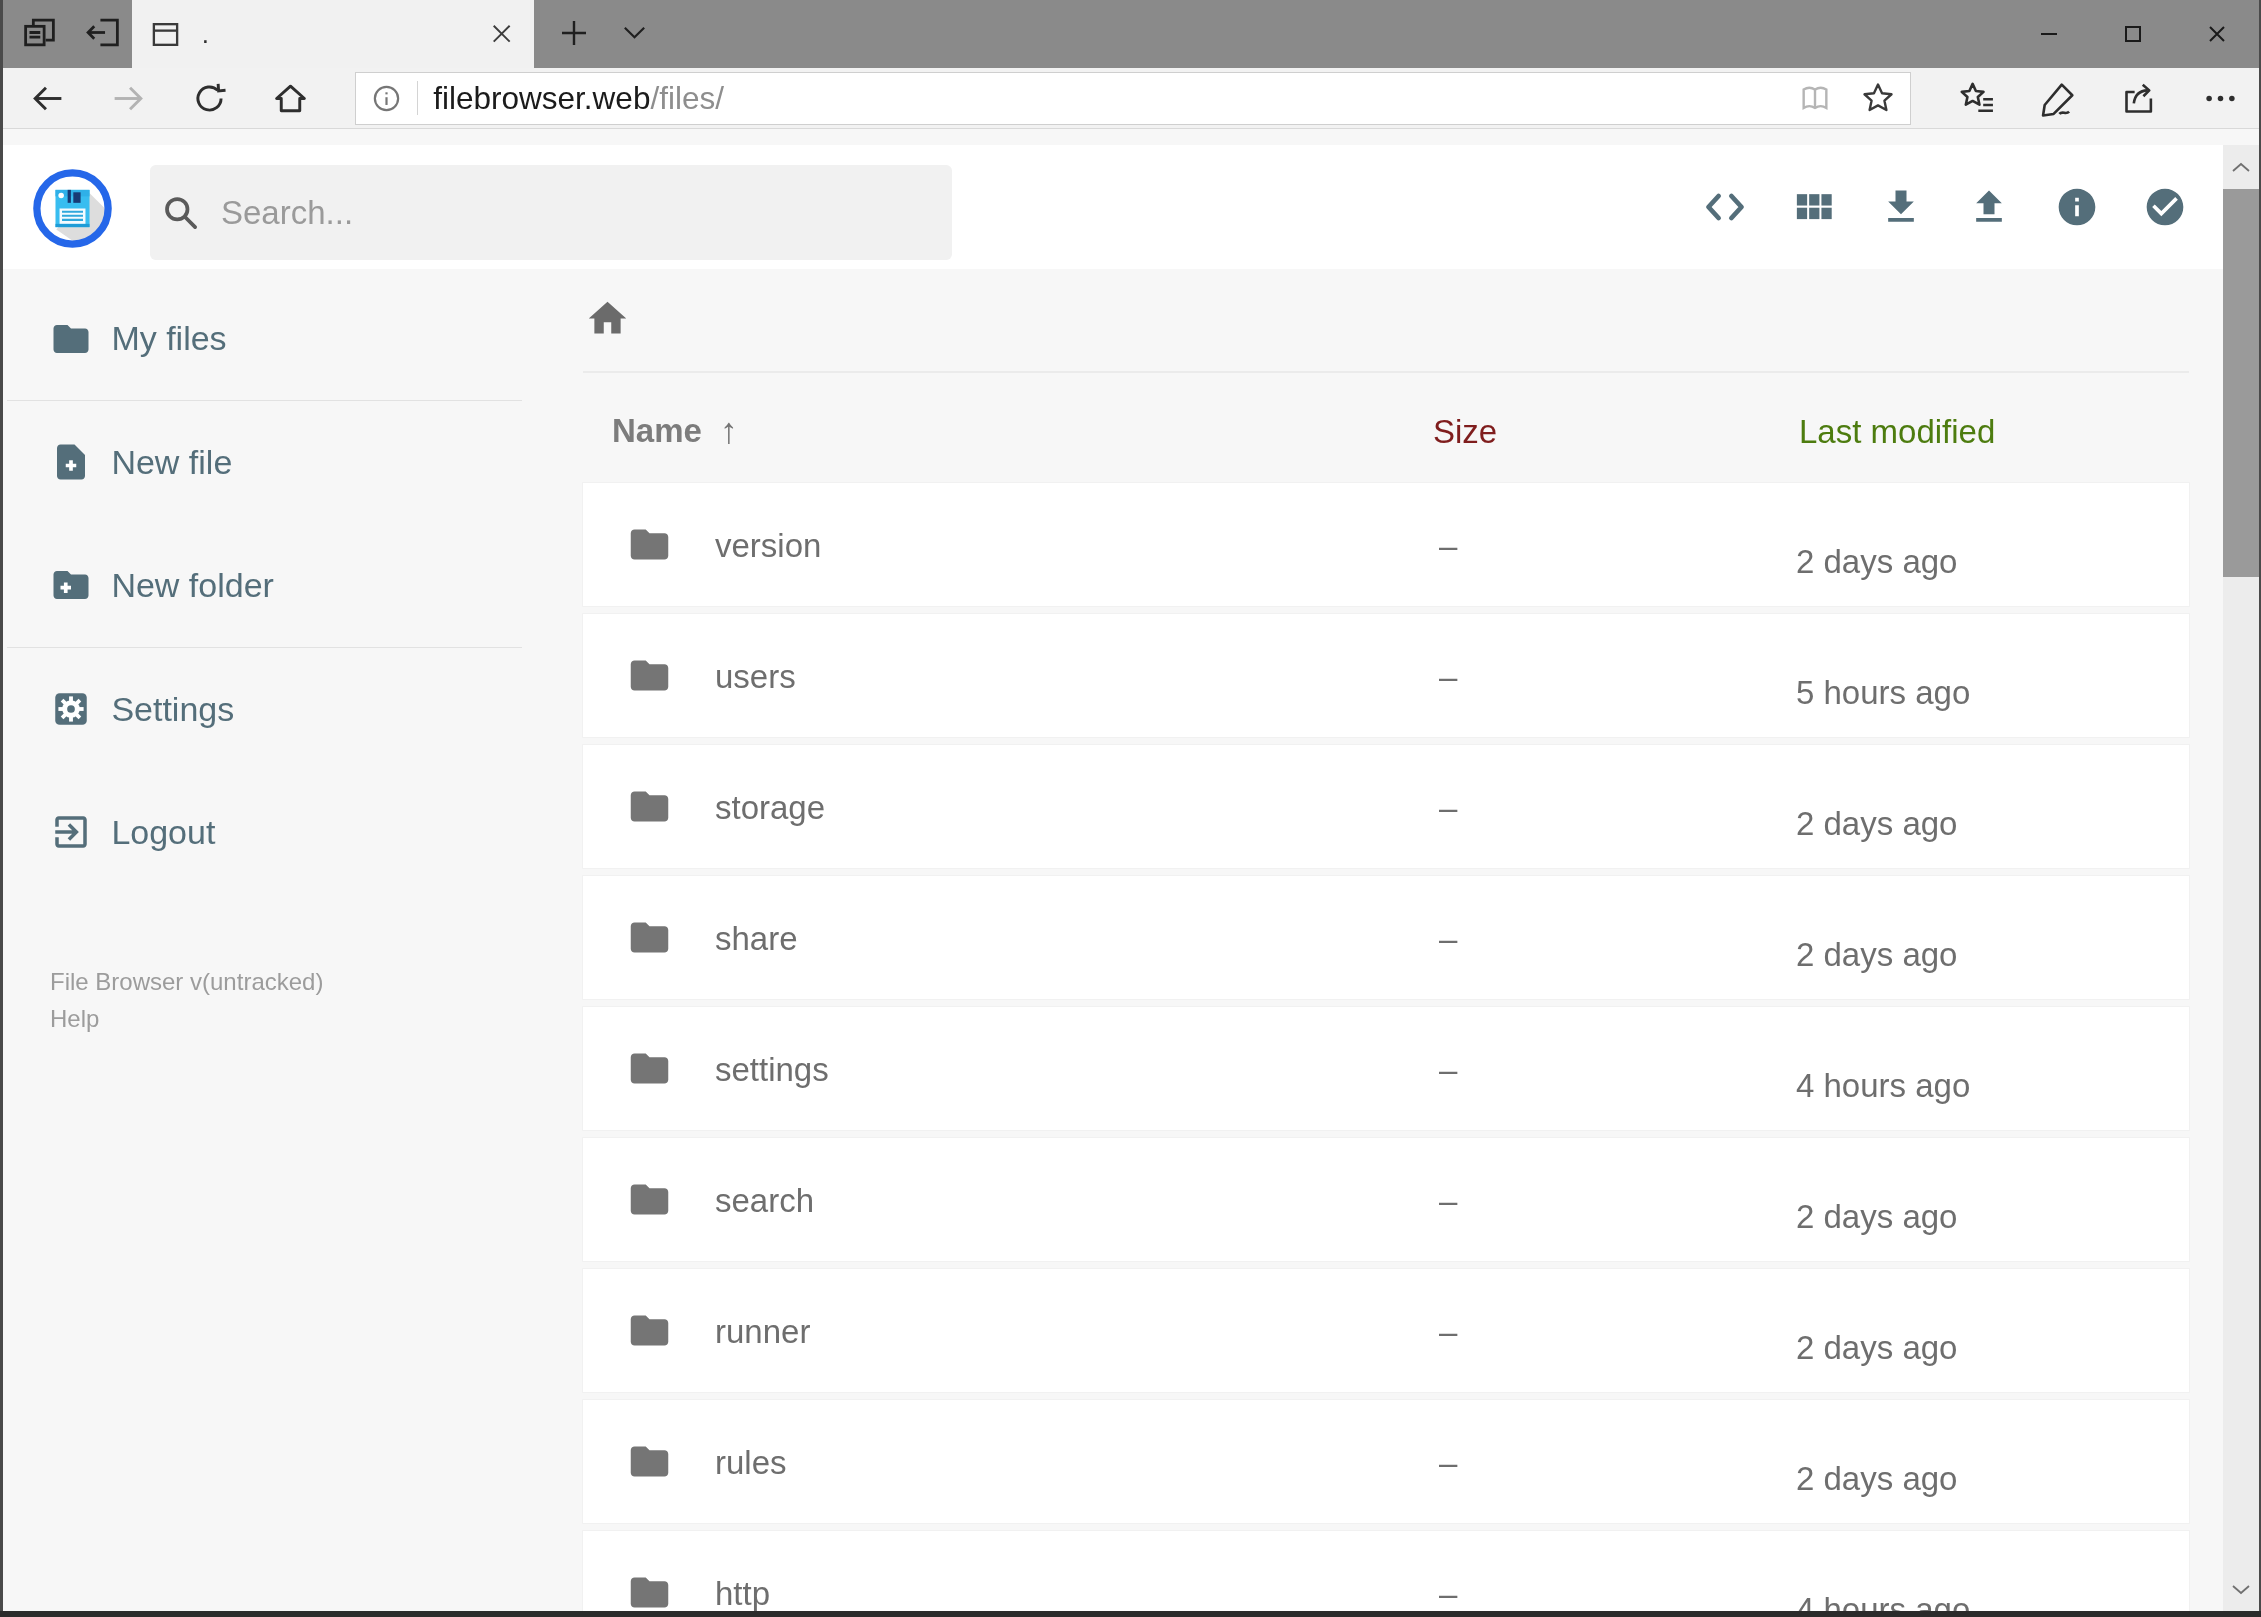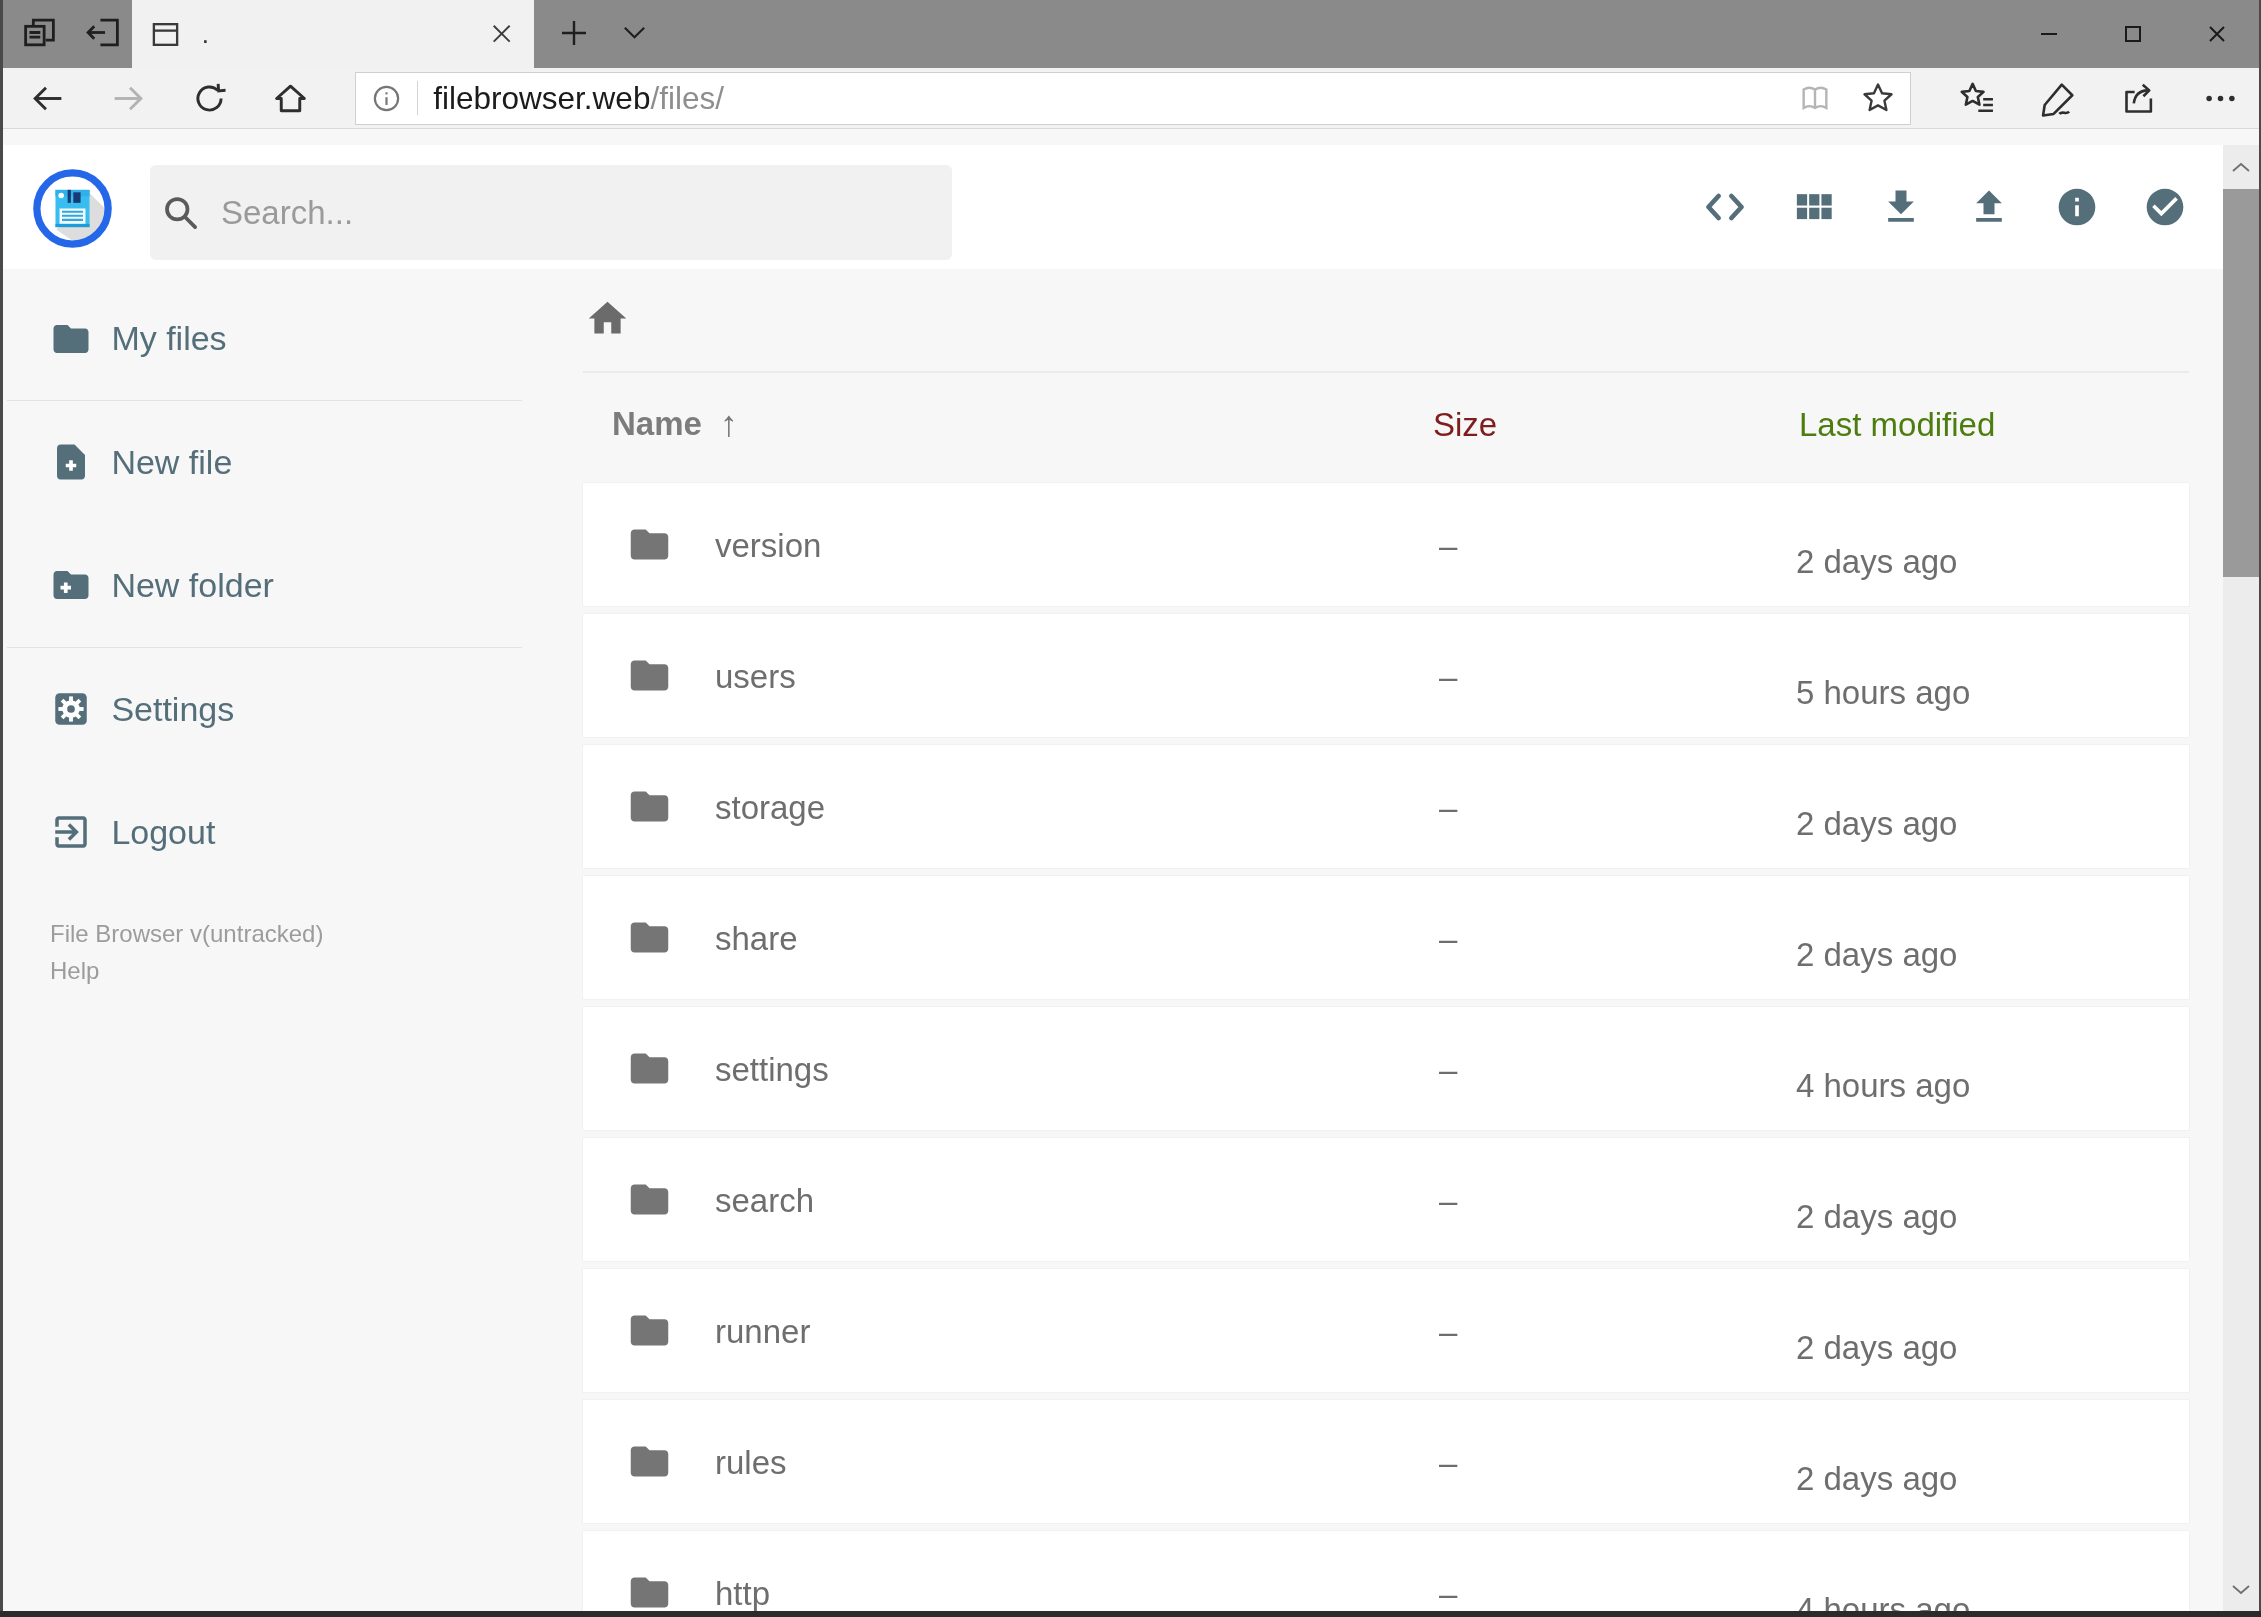--- a/index.html
+++ b/index.html
@@ -51,28 +51,28 @@
   .searchbox input::placeholder { color:#9A9A9A; }
   .appbar-actions { position:absolute; right:74px; top:0; height:124px; display:flex; align-items:center; gap:44px; }
   .action-btn { width:44px; height:44px; cursor:pointer; }
 
   
   .sidebar { position:absolute; left:0; top:124px; width:533px; bottom:0; padding-top:8px; }
   .side-item { height:123px; display:flex; align-items:center; padding-left:50px; cursor:pointer; }
   .side-item svg { flex:0 0 auto; margin-right:19.4px; }
   .side-label { font-size:34px; color:#546E7A; }
   .side-divider { height:0.8px; background:#E2E2E2; margin:0 11.3px 0 6.5px; }
-  .side-footer { position:absolute; left:50px; top:646px; font-size:24px; color:#9C9C9C; line-height:37px; }
+  .side-footer { position:absolute; left:50px; top:694px; font-size:24px; color:#9C9C9C; line-height:37px; }
   .side-footer .help { cursor:pointer; }
 
   
   .content { position:absolute; left:533px; top:124px; right:0; bottom:0; overflow:hidden; }
   .home-btn { position:absolute; left:52px; top:27.4px; width:45px; height:45px; cursor:pointer; }
   .crumb-divider { position:absolute; top:102px; left:50px; right:72px; height:1.6px; background:#EBEBEB; }
-  .cols { position:absolute; top:134px; left:0; right:72px; height:48px; }
+  .cols { position:absolute; top:141px; left:0; right:72px; height:48px; }
   .col-name { position:absolute; left:79px; top:0; display:flex; align-items:center; font-size:33px; font-weight:bold; color:#7C7C7C; cursor:pointer; }
   .sort-arrow { font-weight:normal; font-size:36px; color:#757575; margin-left:18px; }
   .col-size { position:absolute; left:900px; top:3.2px; font-size:33px; color:#7f1d1d; cursor:pointer; }
   .col-mod  { position:absolute; left:1266px; top:3.2px; font-size:33px; color:#4d7c0f; cursor:pointer; }
   .rows { position:absolute; top:214px; left:50px; right:72px; }
   .file-row { position:relative; height:123px; background:#FFFFFF; margin-bottom:8px; box-shadow:0 0 0 0.8px #EFEFEF; cursor:pointer;text-align:right; }
   .row-folder { position:absolute; left:44px; top:39px; width:45px; height:45px; }
   .row-name { position:absolute; left:132px; top:44px; font-size:33px; color:#6E6E6E; }
   .row-size { position:absolute; left:856px; top:44px; font-size:33px; color:#6E6E6E; }
   .row-time { position:absolute; left:1213px; top:60px; font-size:33px; color:#6E6E6E; }

